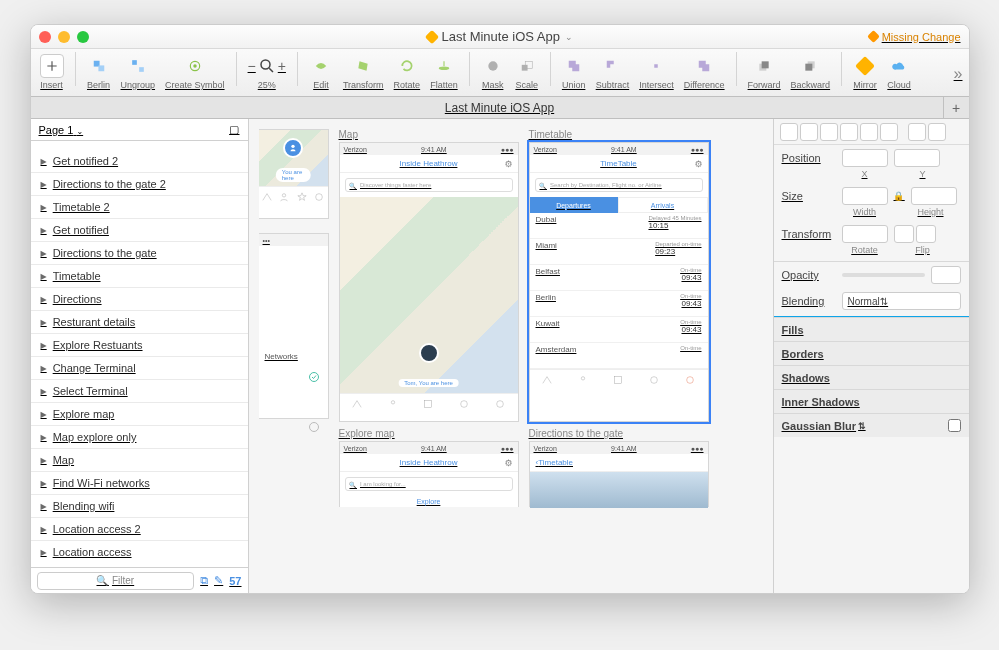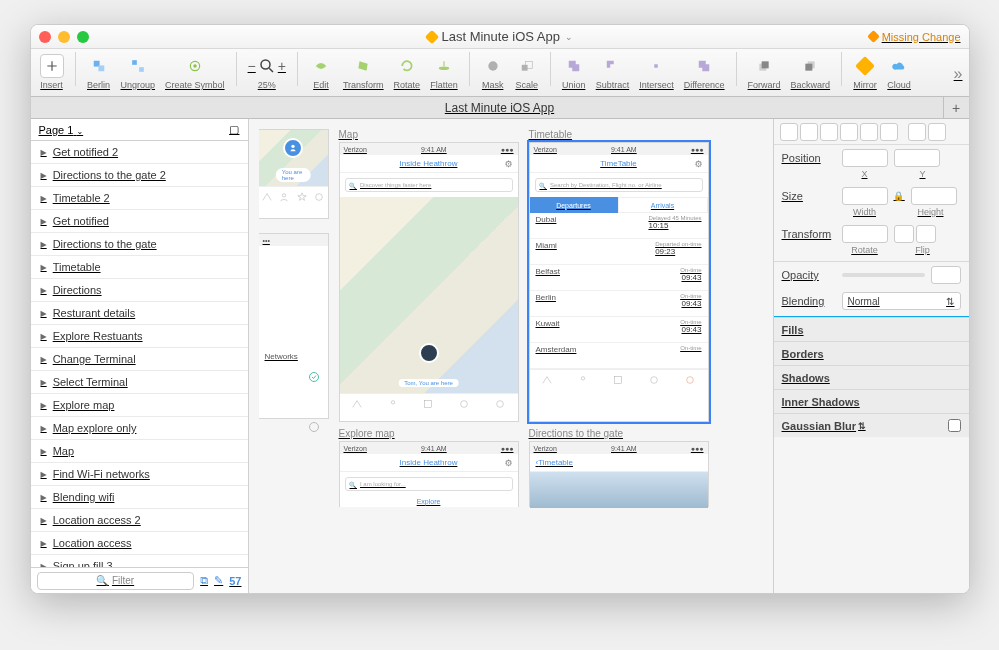--- a/index.html
+++ b/index.html
@@ -16,40 +16,40 @@
 .toolbar { height: 48px; background: linear-gradient(#fafafa,#eee); border-bottom: 1px solid #bfbfbf; display: flex; align-items: flex-start; padding: 3px 6px 0 6px; gap: 4px; font-size: 9px; color: #666; }
 .tgroup { display: flex; flex-direction: column; align-items: center; padding: 0 3px; }
 .ticons { display: flex; gap: 3px; height: 28px; align-items: center; }
 .ticon { width: 24px; height: 24px; border: 1px solid #ccc; border-radius: 4px; background: #fff; display: flex; align-items: center; justify-content: center; }
 .ticon svg { width: 14px; height: 14px; }
 .tsep { width: 1px; height: 34px; background: #d4d4d4; margin: 0 4px; }
 .zoom { display: flex; align-items: center; gap: 2px; }
 .content-tab { height: 22px; background: #e4e4e4; border-bottom: 1px solid #bfbfbf; display: flex; align-items: center; justify-content: center; font-size: 12px; color: #333; position: relative; }
 .add-tab { position: absolute; right: 0; top: 0; width: 26px; height: 22px; border-left: 1px solid #c0c0c0; display: flex; align-items: center; justify-content: center; font-size: 14px; color: #666; }
 .body { flex: 1; display: flex; overflow: hidden; }
-.left { width: 218px; border-right: 1px solid #d0d0d0; display: flex; flex-direction: column; background: #fff; }
+.left { width: 218px; border-right: 1px solid #d0d0d0; display: flex; flex-direction: column; background: #fff; gap: 9px; }
 .pagebar { height: 22px; display: flex; align-items: center; justify-content: space-between; padding: 0 8px; font-size: 11px; border-bottom: 1px solid #d0d0d0; }
 .layers { flex: 1; overflow: hidden; }
 .layer { height: 23px; display: flex; align-items: center; padding-left: 10px; font-size: 11px; border-bottom: 1px solid #eaeaea; color: #333; gap: 6px; }
 .tri { font-size: 8px; color: #6a6a6a; }
 .filterbar { height: 26px; border-top: 1px solid #d0d0d0; display: flex; align-items: center; padding: 0 6px; gap: 6px; }
 .filter-input { flex: 1; height: 18px; border: 1px solid #ccc; border-radius: 4px; font-size: 10px; text-align: center; color: #888; display: flex; align-items: center; justify-content: center; gap: 3px; }
 .canvas { flex: 1; background: #f5f5f5; overflow: hidden; position: relative; padding: 10px; display: grid; grid-template-columns: 70px 180px 180px; gap: 14px 10px; align-content: start; }
 .artboard-label { font-size: 10px; color: #888; margin-bottom: 2px; }
 .art { background: #fff; border: 1px solid #d6d6d6; font-size: 8px; color: #555; position: relative; }
 .art.sel { outline: 2px solid #3b82f6; }
 .statusbar { height: 12px; background: #f2f2f2; display: flex; justify-content: space-between; padding: 0 4px; font-size: 7px; align-items: center; }
 .right { width: 196px; border-left: 1px solid #d0d0d0; background: #f5f5f5; font-size: 11px; color: #444; }
 .align-row { height: 26px; display: flex; align-items: center; gap: 2px; padding: 0 6px; border-bottom: 1px solid #dcdcdc; }
 .abox { width: 18px; height: 18px; border: 1px solid #ccc; border-radius: 3px; background: #fff; }
 .ins-row { display: flex; align-items: center; padding: 4px 8px; gap: 6px; }
 .ins-input { width: 46px; height: 18px; border: 1px solid #ccc; background: #fff; border-radius: 3px; }
 .ins-sublabel { font-size: 9px; color: #888; text-align: center; margin-top: -2px; }
 .section { height: 24px; display: flex; align-items: center; padding: 0 8px; border-top: 1px solid #d8d8d8; font-weight: 600; font-size: 11px; background: #ececec; }
-.blend-sel { flex: 1; height: 18px; border: 1px solid #ccc; background: #fff; border-radius: 3px; display: flex; align-items: center; padding: 0 5px; font-size: 10px; justify-content: space-between; }
+.blend-sel { flex: 1; height: 18px; border: 1px solid #ccc; background: #fff; border-radius: 3px; display: flex; align-items: center; padding: 0 5px; font-size: 10px; }
 .mapbg { background: linear-gradient(135deg,#f3efe1 25%,#d8e8d6 25%,#d8e8d6 50%,#eceadd 50%,#eceadd 75%,#d3e1ee 75%); }
 .header-blue { height: 18px; display: flex; align-items: center; justify-content: center; color: #4a90e2; font-size: 8px; border-bottom: 1px solid #eee; position: relative; }
 .gear { position: absolute; right: 5px; color: #888; font-size: 9px; }
 .search { margin: 5px; height: 14px; border: 1px solid #ddd; border-radius: 3px; display: flex; align-items: center; padding: 0 4px; gap: 3px; color: #aaa; font-size: 6px; }
 .tabbar { height: 20px; border-top: 1px solid #eee; display: flex; justify-content: space-around; align-items: center; }
 .tabbar svg { width: 10px; height: 10px; stroke: #999; fill: none; }
 .tt-tabs { display: flex; height: 16px; font-size: 7px; }
 .tt-tab { flex: 1; display: flex; align-items: center; justify-content: center; }
 .tt-row { height: 26px; border-bottom: 1px solid #f0f0f0; padding: 2px 6px; display: flex; justify-content: space-between; }
 .pin { width: 20px; height: 20px; border-radius: 50%; background: #4a90e2; border: 2px solid #fff; display: flex; align-items: center; justify-content: center; }

